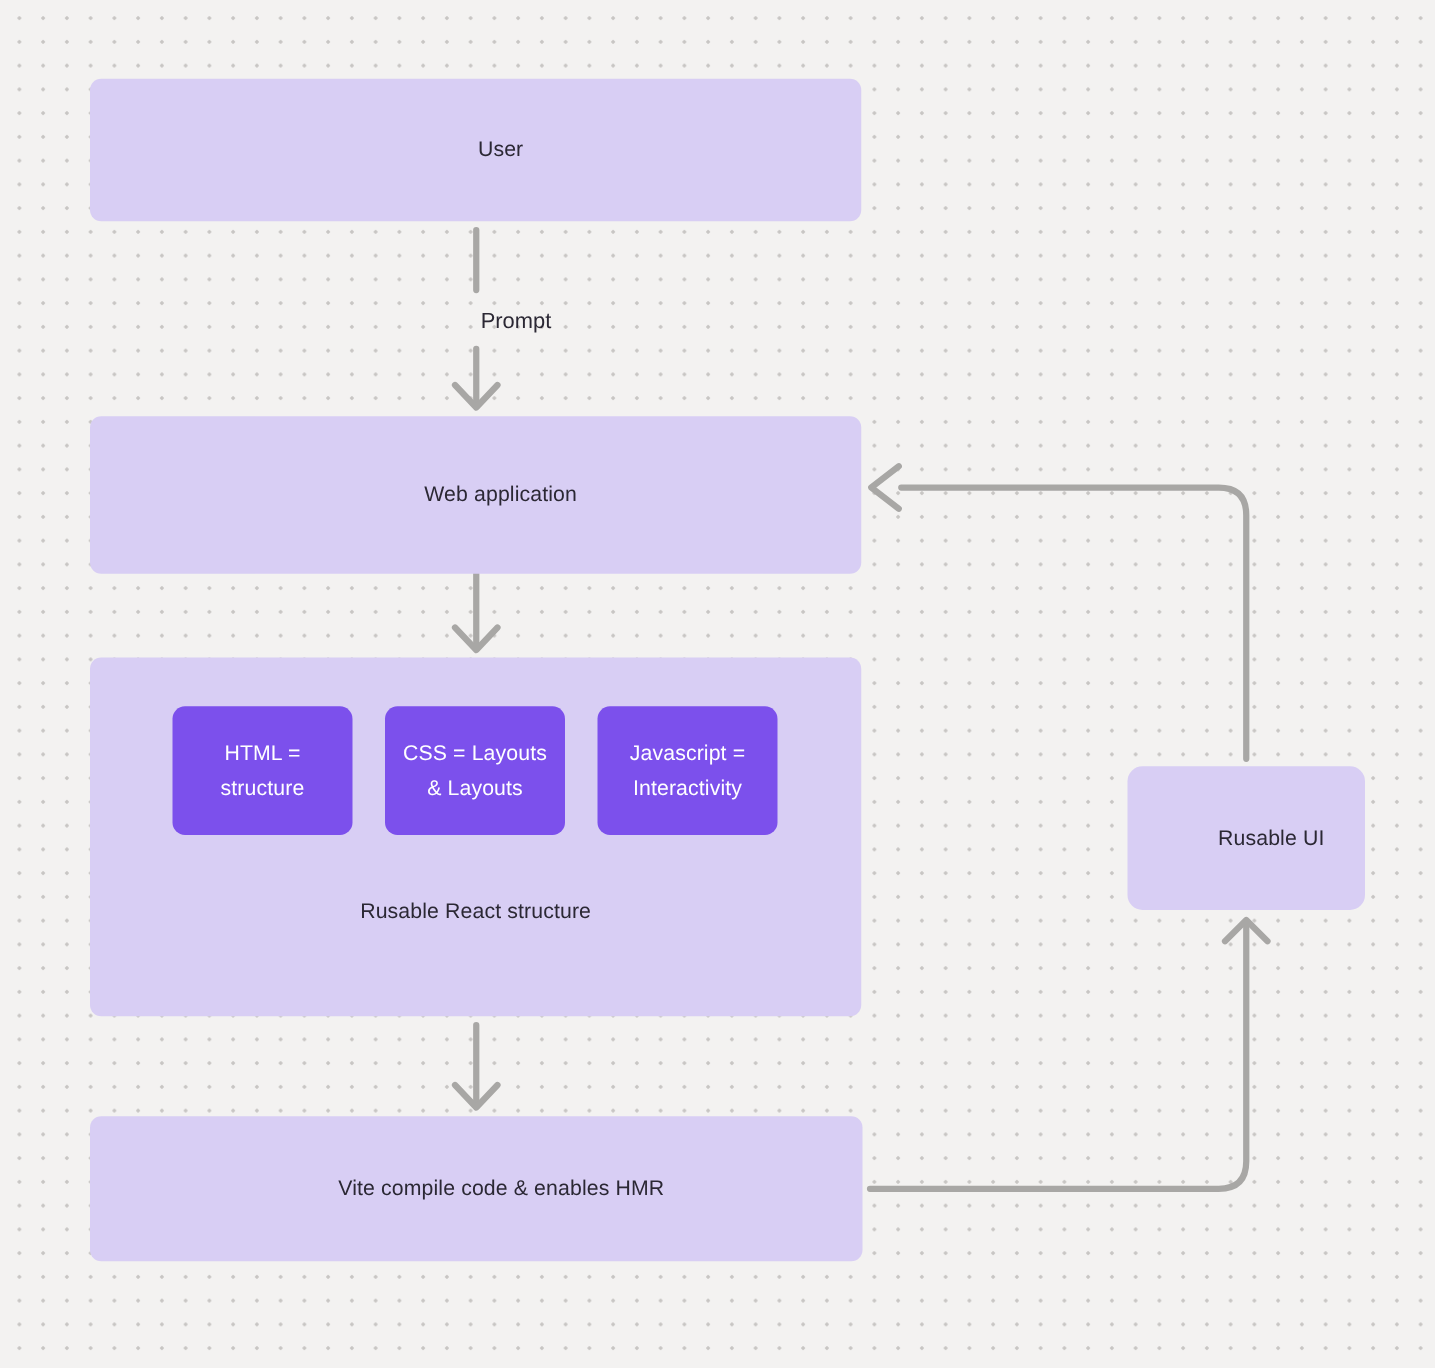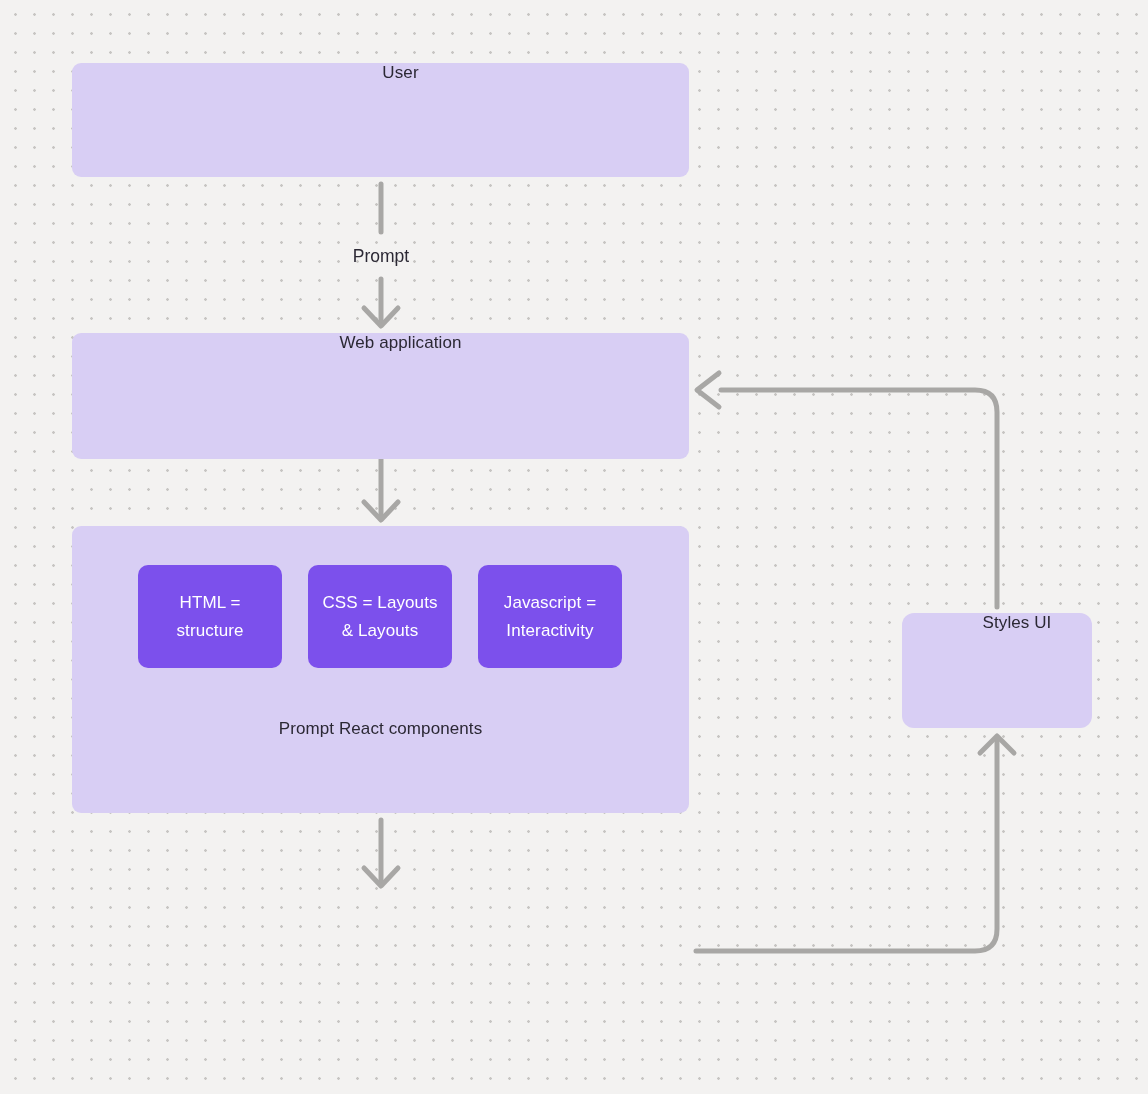--- a/index.html
+++ b/index.html
@@ -37,21 +37,21 @@
     stroke: var(--arrow);
     stroke-width: 5;
     stroke-linecap: round;
     stroke-linejoin: round;
   }
   .node {
     position: absolute;
     background: var(--node-fill);
     border-radius: 9px;
     display: flex;
-    align-items: flex-start;
+    align-items: center;
     justify-content: center;
     color: var(--text);
     font-size: 17px;
     font-weight: 500;
     letter-spacing: 0.1px;
     padding-left: 40px;
   }
   .node-user          { left: 72px;  top: 63px;  width: 617px; height: 114px; }
   .node-webapp        { left: 72px;  top: 333px; width: 617px; height: 126px; }
   .node-components    { left: 72px;  top: 526px; width: 617px; height: 287px; display: block; }
@@ -86,21 +86,21 @@
     text-align: center;
     color: var(--text);
     font-size: 17px;
     font-weight: 500;
   }
   .edge-label {
     position: absolute;
     left: 321px;
     top: 246px;
     width: 120px;
-    text-align: center;
+    text-align: right;
     color: var(--text);
     font-size: 17.5px;
     font-weight: 500;
   }
 </style>
 </head>
 <body>
 
 <div class="canvas">
 
@@ -140,21 +140,24 @@
       <span class="card-line">structure</span>
     </div>
     <div class="card card-css">
       <span class="card-line">CSS = Layouts</span>
       <span class="card-line">&amp; Layouts</span>
     </div>
     <div class="card card-js">
       <span class="card-line">Javascript =</span>
       <span class="card-line">Interactivity</span>
     </div>
-    <div class="components-caption">Prompt React components</div>
+    <div class="components-caption">Rusable React structure</div>
   </div>
 
+  <div class="node node-vite">
+    <span>Vite compile code &amp; enables HMR</span>
+  </div>
 
   <div class="node node-render">
-    <span>Styles UI</span>
+    <span>Rusable UI</span>
   </div>
 
 </div>
 
 </body></html>

